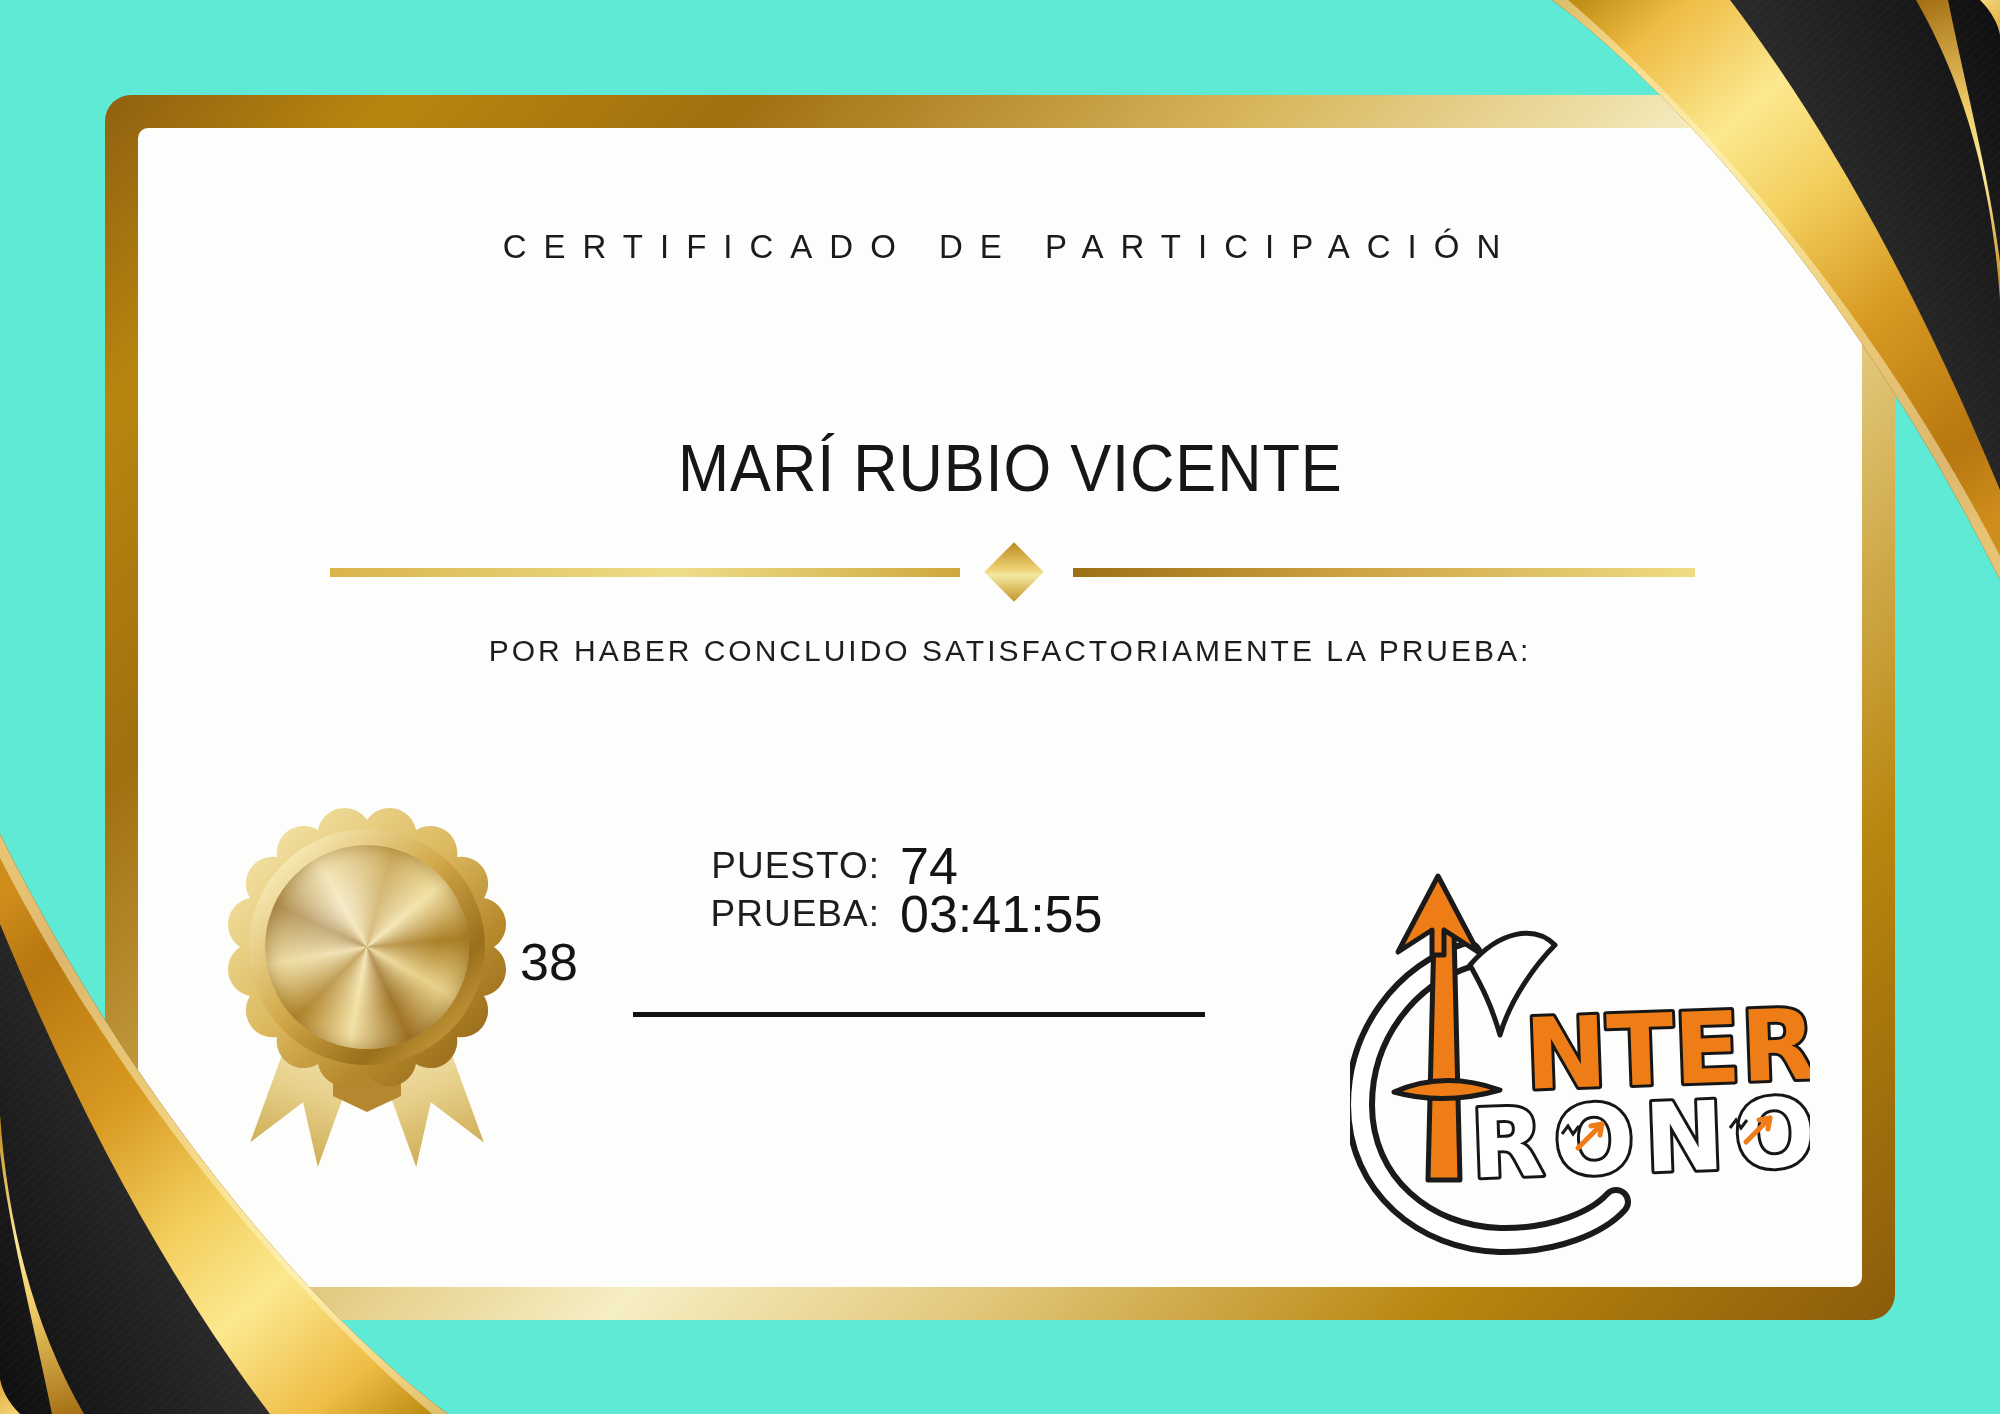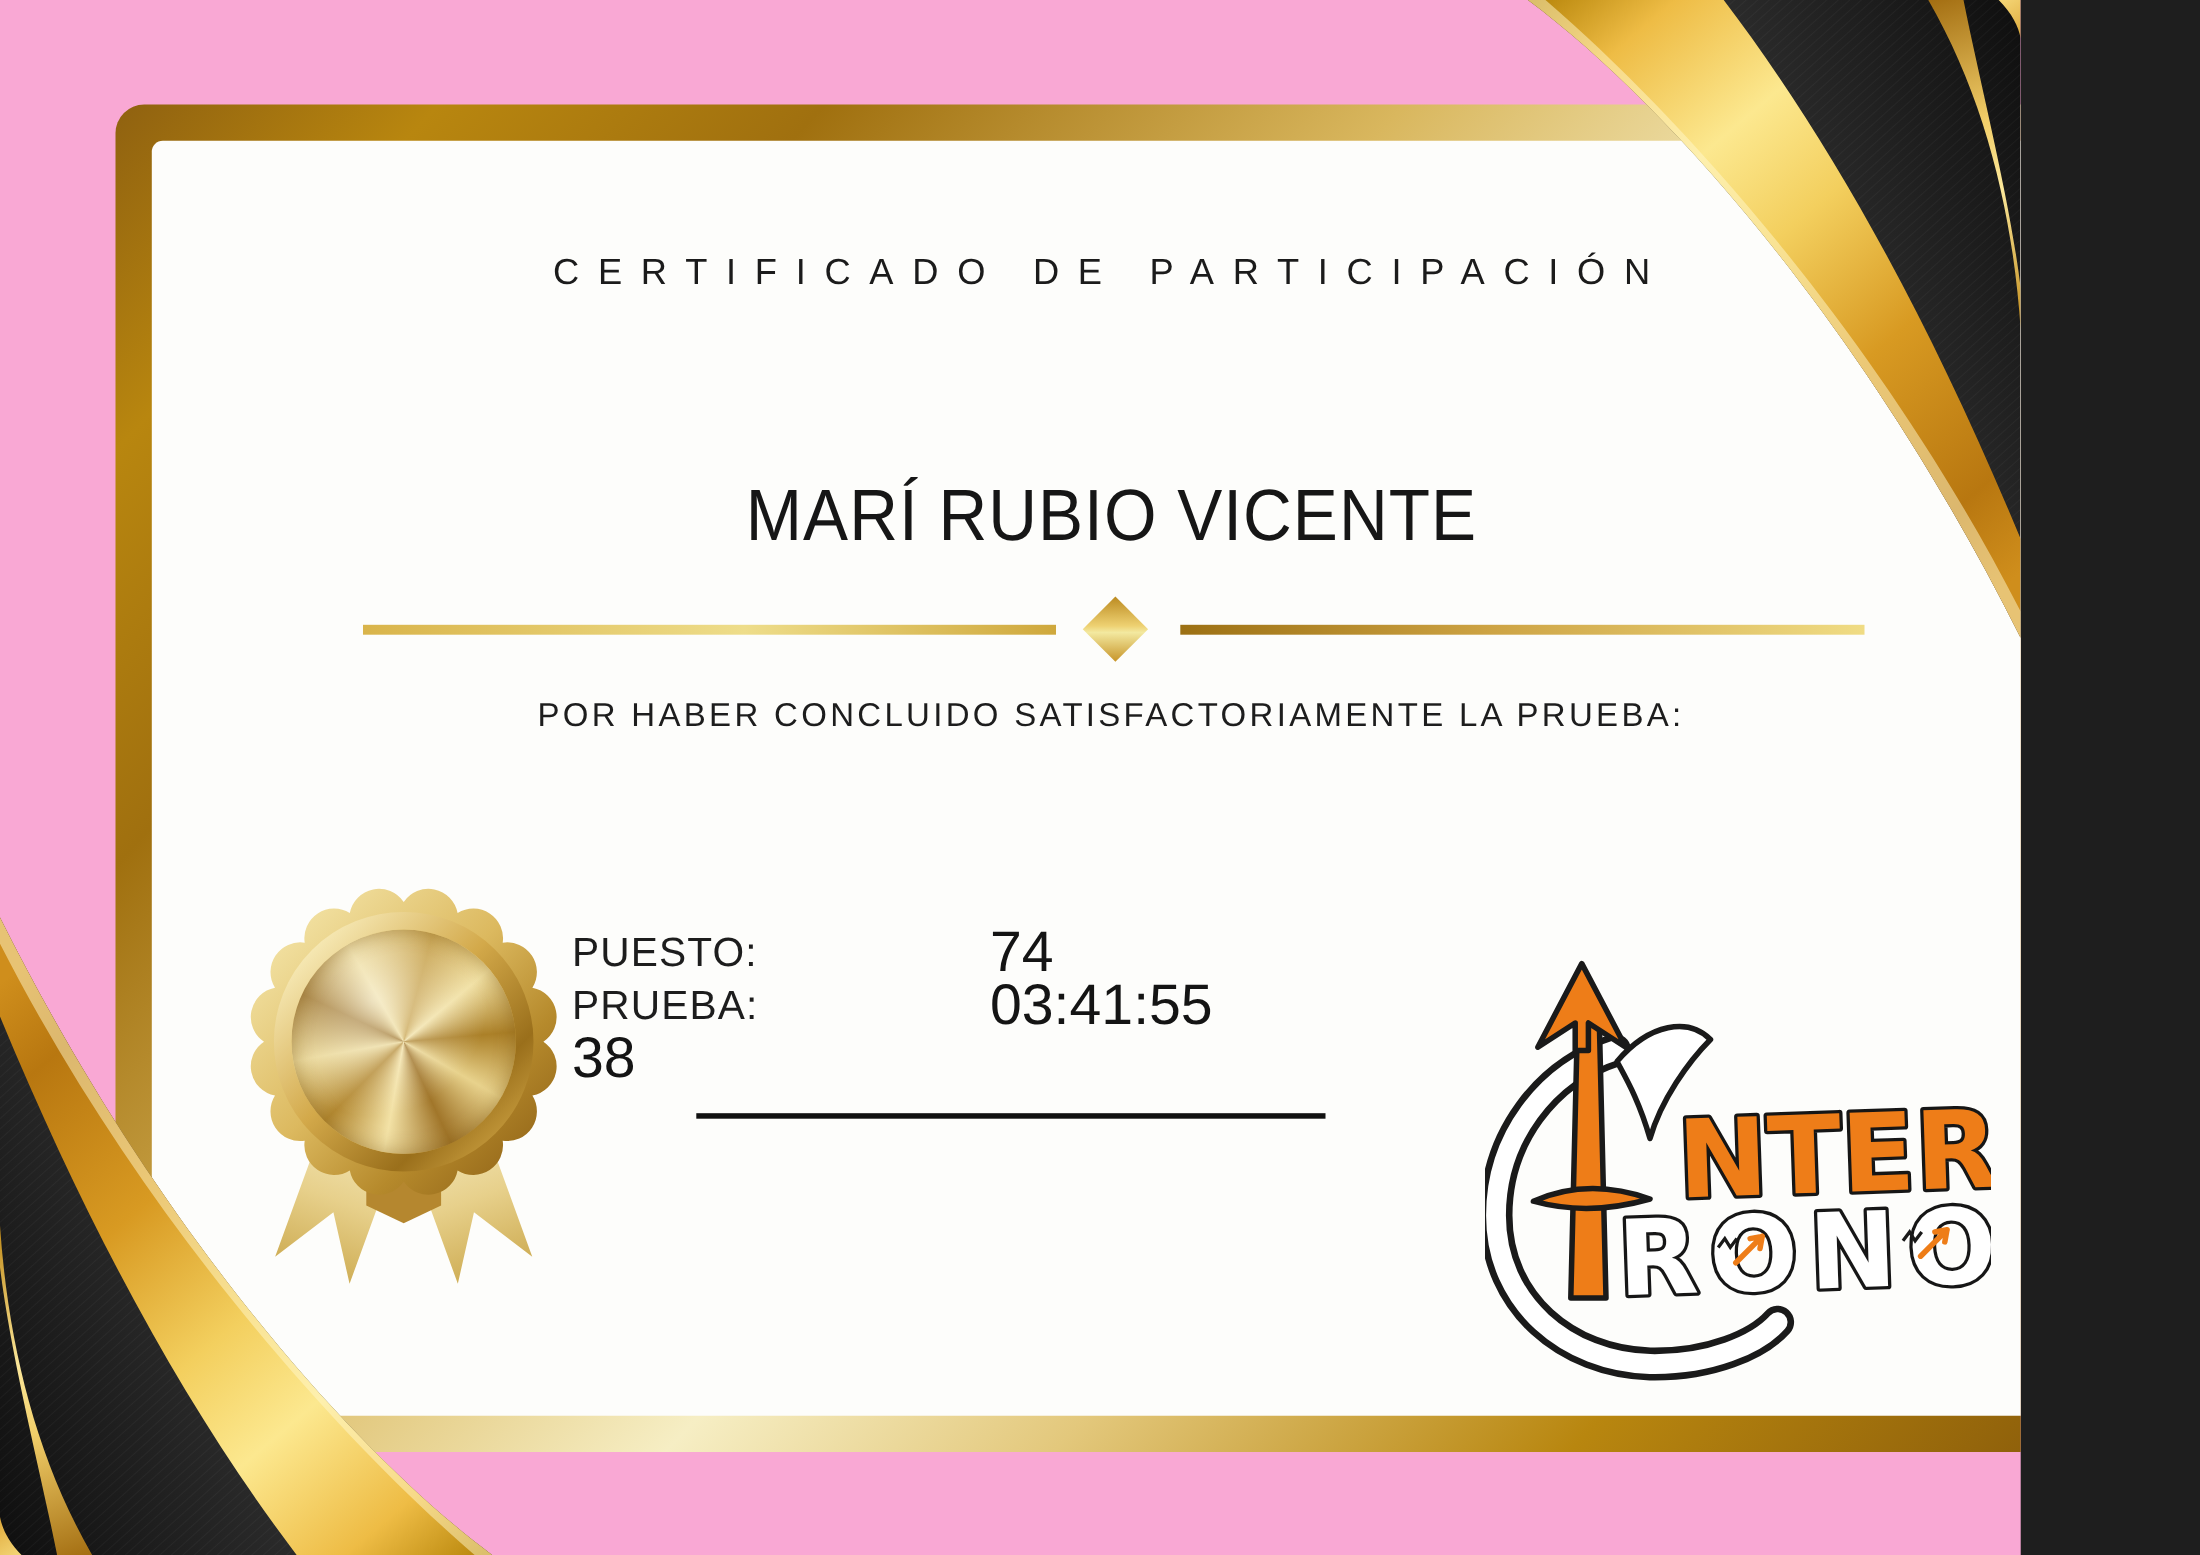--- a/index.html
+++ b/index.html
@@ -1,18 +1,18 @@
 <!DOCTYPE html>
 <html><head>
 <meta charset="utf-8">
 <style>
   html,body{margin:0;padding:0;background:#1e1e1e;}
   .stage{
-    position:relative;width:1837px;height:1414px;overflow:hidden;
-    background:#f9a8d4;
+    position:relative;width:2000px;height:1414px;overflow:hidden;
+    background:#5eead4;
     font-family:"Liberation Sans","DejaVu Sans",sans-serif;
     color:#1d1d1d;
   }
   
   .frame{
     position:absolute;left:105px;top:95px;width:1790px;height:1225px;
     border-radius:26px;z-index:1;
     background:linear-gradient(133deg,#8f6110 0%,#b8860f 10%,#a0700f 22%,
       #d9b75e 40%,#f6eec4 56%,#e3c87c 68%,#b8860f 84%,#8a5c0a 100%);
   }
@@ -40,21 +40,21 @@
   }
   .statement{
     position:absolute;left:10px;top:634px;width:2000px;text-align:center;
     font-size:30px;letter-spacing:3px;font-weight:400;color:#1d1d1d;
   }
   .details{
     position:absolute;left:520px;top:842px;
     display:grid;grid-template-columns:360px auto;column-gap:20px;
   }
   .details .lbl{
-    font-size:37px;line-height:48px;letter-spacing:1px;color:#1d1d1d;
+    text-align:right;font-size:37px;line-height:48px;letter-spacing:1px;color:#1d1d1d;
   }
   .details .val{
     text-align:left;font-size:52px;line-height:48px;color:#141414;
   }
   .sig-line{position:absolute;left:633px;top:1012px;width:572px;height:5px;background:#111;}
   
   .medal{position:absolute;left:215px;top:800px;width:300px;height:390px;}
   .medal svg{position:absolute;left:0;top:0;}
   .medal-face{
     position:absolute;left:50px;top:45px;width:204px;height:204px;border-radius:50%;

